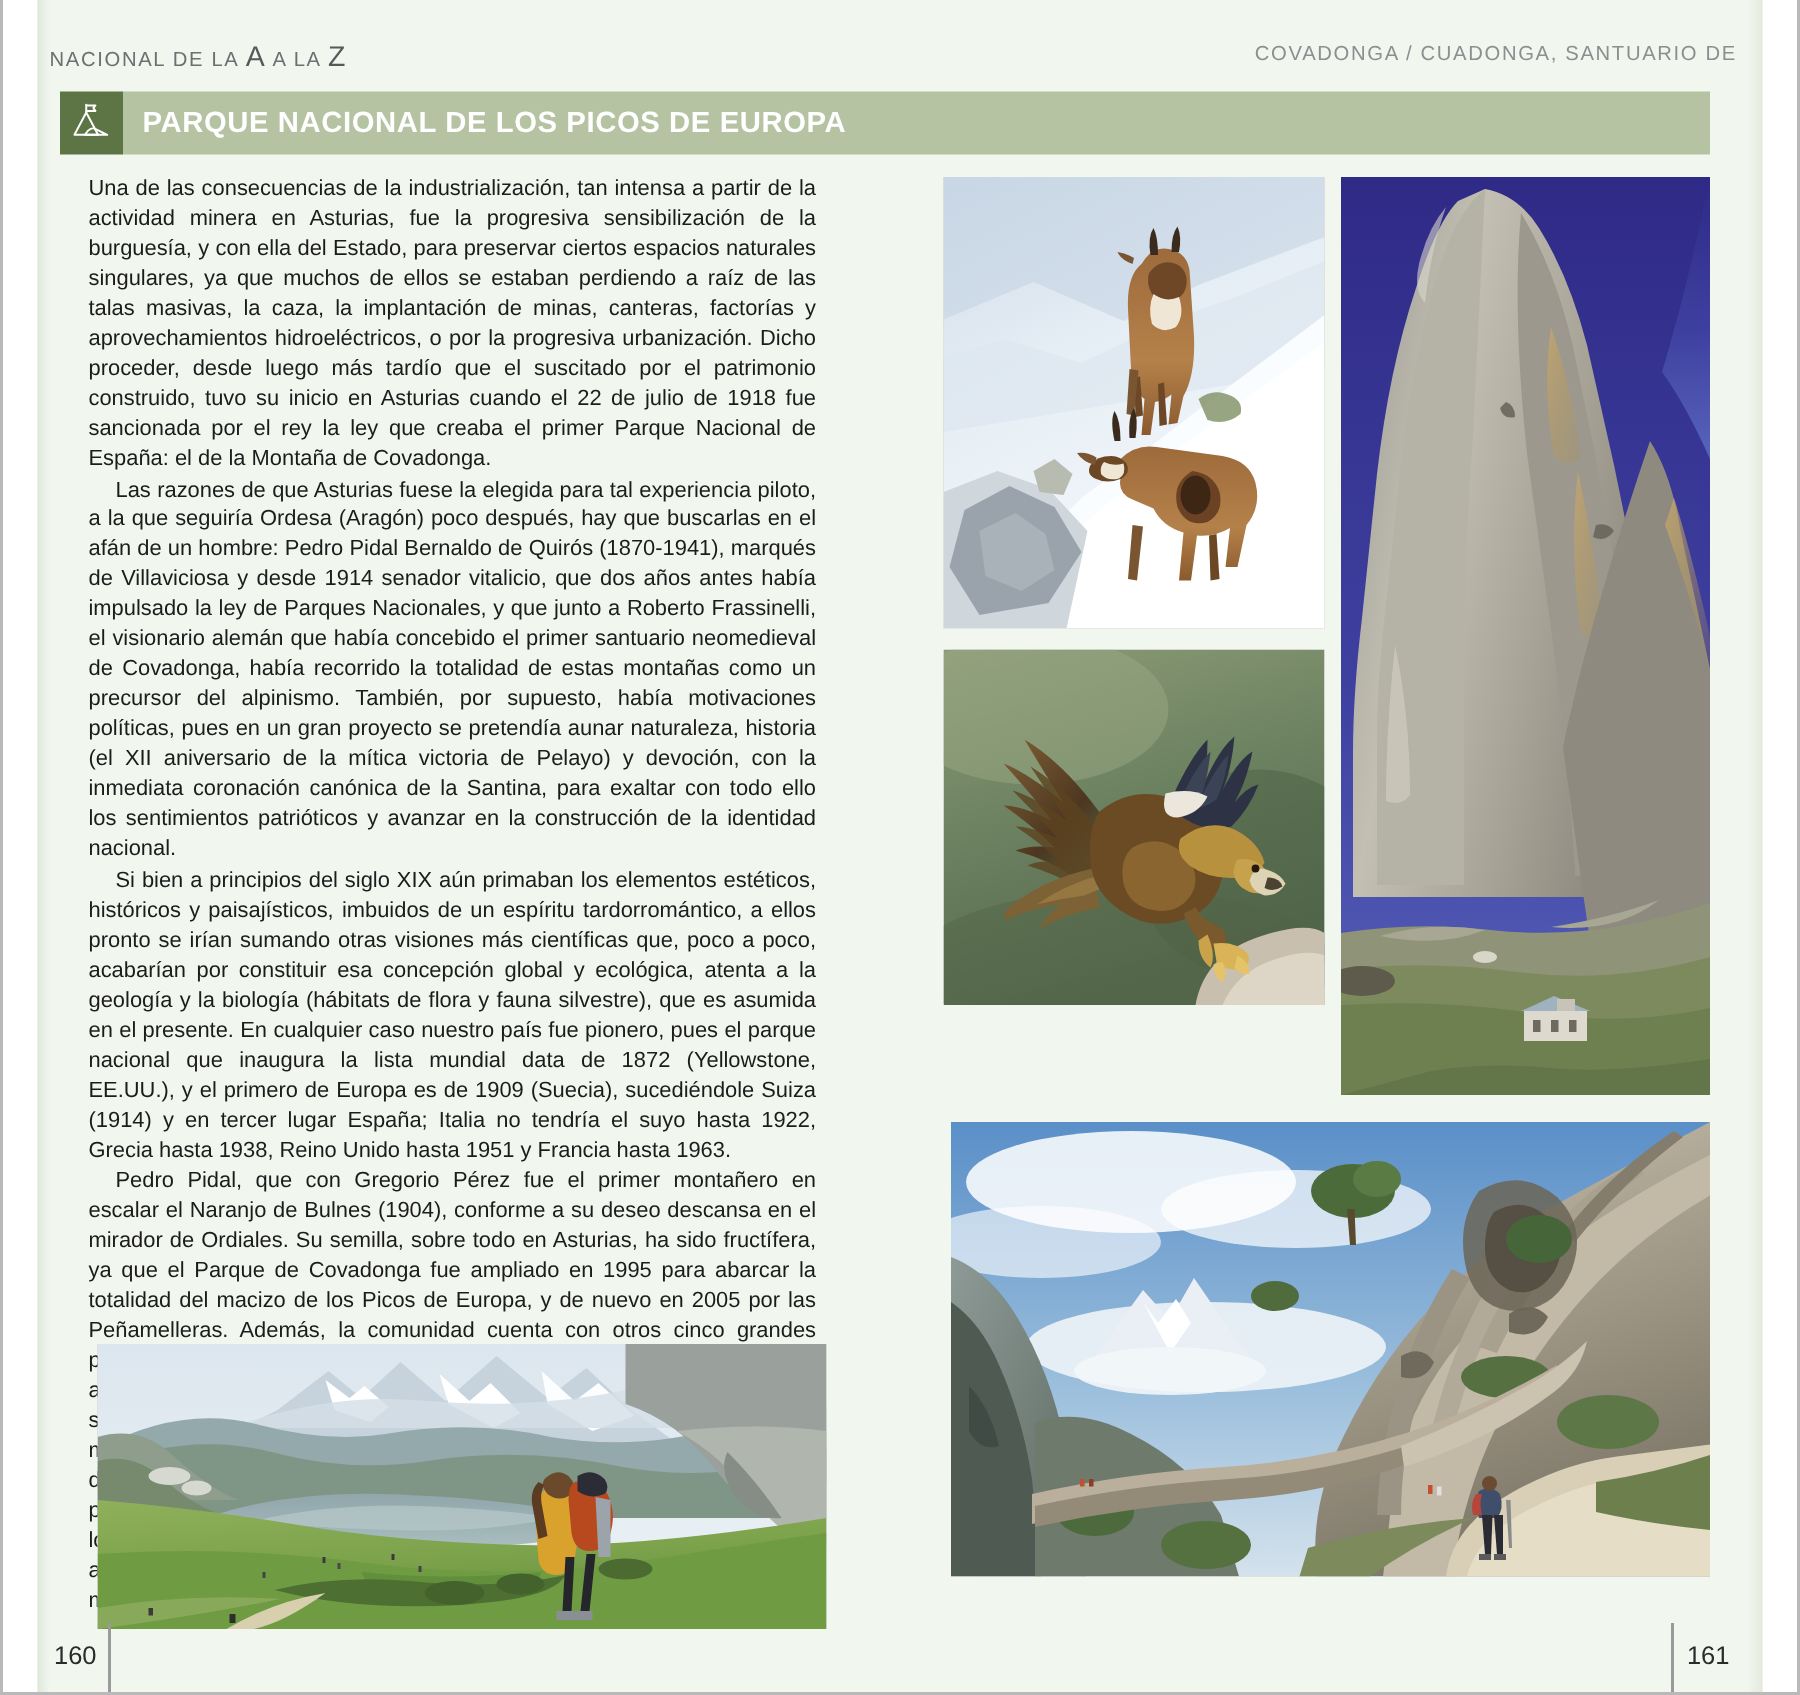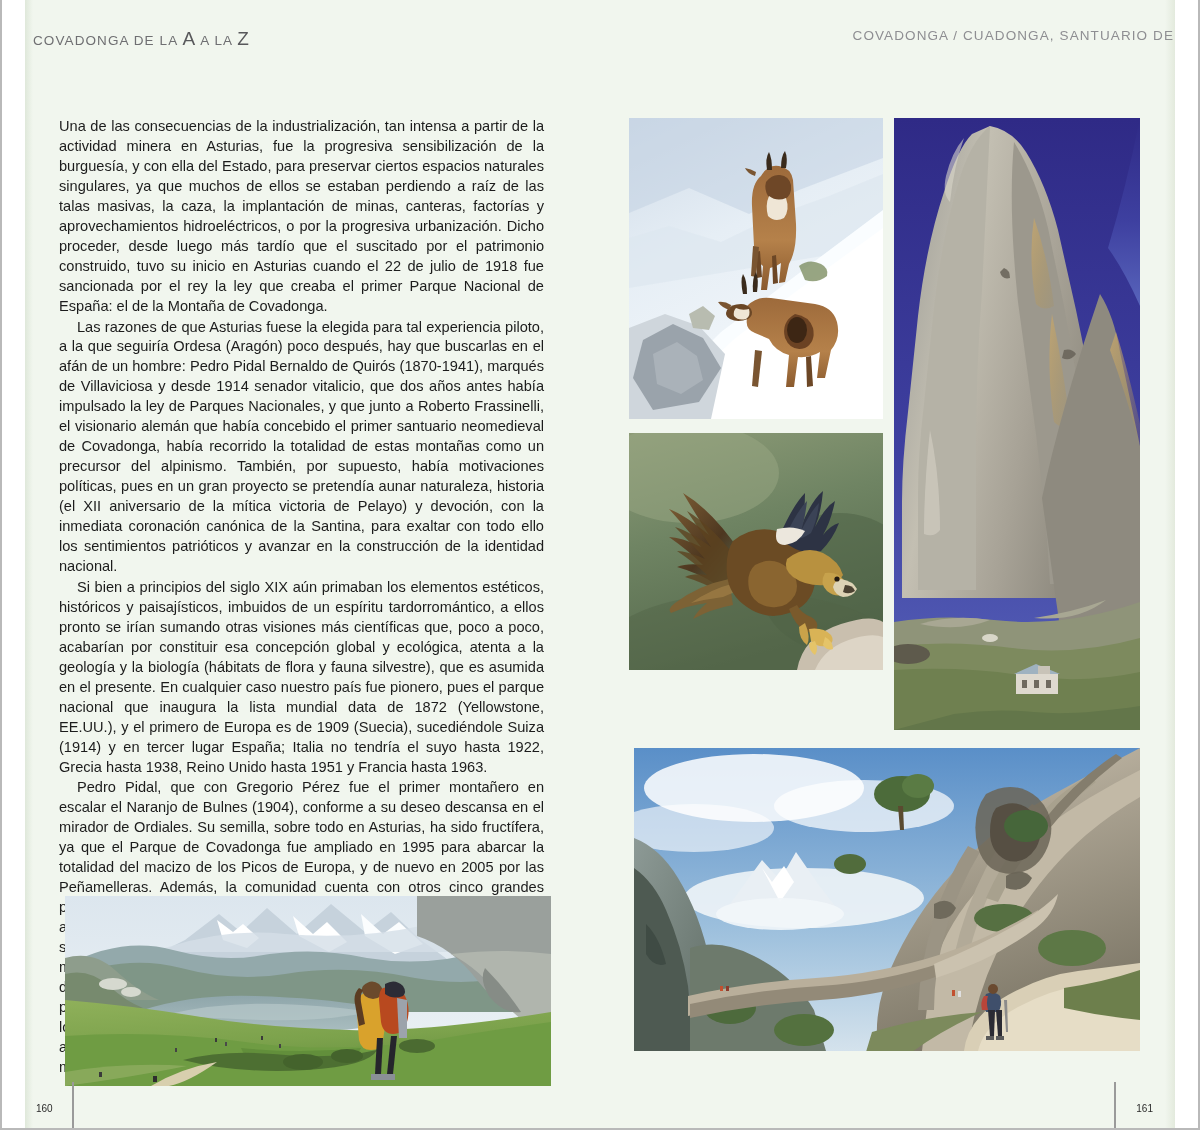--- a/index.html
+++ b/index.html
@@ -28,21 +28,21 @@
     position:absolute; right:25px; top:0; width:10px; height:1130px;
     background:linear-gradient(to left, #e3eadd, #f1f6ee);
   }
 
   
   .runhead{
     position:absolute; top:28px; font-size:13.5px; letter-spacing:1.1px;
     color:#6f6f72; white-space:nowrap;
   }
   .runhead.left{ left:33px; }
-  .runhead.right{ right:26px; color:#8e8e92; }
+  .runhead.right{ right:42px; color:#8e8e92; }
   .runhead .bigcap{ font-size:19px; letter-spacing:1px; color:#58585b; }
 
   
   .banner{
     position:absolute; left:40px; top:61px; width:1100px; height:42px;
     display:flex; align-items:stretch;
   }
   .banner-icon{
     width:42px; flex:0 0 42px; background:#5d7544;
     display:flex; align-items:center; justify-content:center;
@@ -78,21 +78,21 @@
   #photo-naranjo{ left:894px; top:118px; width:246px; height:612px; }
   
   #photo-cares{ left:634px; top:748px; width:506px; height:303px; }
   
   #photo-lagos{ left:65px; top:896px; width:486px; height:190px; }
 
   .photo svg{ display:block; width:100%; height:100%; }
 
   
   .folio{
-    position:absolute; bottom:16px; font-size:10px; color:#2b2b2b;
+    position:absolute; bottom:16px; font-size:17px; color:#2b2b2b;
   }
   .folio.left{ left:36px; }
   .folio.right{ right:47px;margin-top:20px; }
   .folio-rule{
     position:absolute; bottom:0px; width:2px; height:48px; background:#9a9a9a;
   }
   .folio-rule.left{ left:72px; }
   .folio-rule.right{ right:84px; }
   .base-rule{
     position:absolute; left:0; right:0; bottom:0; height:2px; background:#b9b9b9;
@@ -104,24 +104,39 @@
 <div id="page-root">
 
   <div class="edge-rule left"></div>
   <div class="edge-rule right"></div>
 
   <div class="paper"></div>
   <div class="paper-fold"></div>
   <div class="paper-right-fade"></div>
 
   <div class="runhead left">
-    <span>COVADONGA DE LA </span><span class="bigcap">A</span><span> A LA </span><span class="bigcap">Z</span>
+    <span>NACIONAL DE LA </span><span class="bigcap">A</span><span> A LA </span><span class="bigcap">Z</span>
   </div>
   <div class="runhead right">COVADONGA / CUADONGA, SANTUARIO DE</div>
 
+  <div class="banner">
+    <div class="banner-icon">
+      <svg viewBox="0 0 32 32" width="28" height="28" aria-hidden="true">
+        <g fill="none" stroke="#ffffff" stroke-width="1.5" stroke-linejoin="round" stroke-linecap="round">
+          <path d="M3 25 L12 8 L21 25 Z"></path>
+          <path d="M11 25 q4 -7 9 -4 q4 2 8 4 Z"></path>
+          <path d="M12 8 V2"></path>
+          <path d="M12 2.6 h7 l-1.6 2.1 L19 6.8 h-7"></path>
+        </g>
+      </svg>
+    </div>
+    <div class="banner-bar">
+      <span class="banner-title">PARQUE NACIONAL DE LOS PICOS DE EUROPA</span>
+    </div>
+  </div>
 
   <div class="textcol">
     <p>Una de las consecuencias de la industrialización, tan intensa a partir de la actividad minera en Asturias, fue la progresiva sensibilización de la burguesía, y con ella del Estado, para preservar ciertos espacios naturales singulares, ya que muchos de ellos se estaban perdiendo a raíz de las talas masivas, la caza, la implantación de minas, canteras, factorías y aprovechamientos hidroeléctricos, o por la progresiva urbanización. Dicho proceder, desde luego más tardío que el suscitado por el patrimonio construido, tuvo su inicio en Asturias cuando el 22 de julio de 1918 fue sancionada por el rey la ley que creaba el primer Parque Nacional de España: el de la Montaña de Covadonga.</p>
     <p>Las razones de que Asturias fuese la elegida para tal experiencia piloto, a la que seguiría Ordesa (Aragón) poco después, hay que buscarlas en el afán de un hombre: Pedro Pidal Bernaldo de Quirós (1870-1941), marqués de Villaviciosa y desde 1914 senador vitalicio, que dos años antes había impulsado la ley de Parques Nacionales, y que junto a Roberto Frassinelli, el visionario alemán que había concebido el primer santuario neomedieval de Covadonga, había recorrido la totalidad de estas montañas como un precursor del alpinismo. También, por supuesto, había motivaciones políticas, pues en un gran proyecto se pretendía aunar naturaleza, historia (el XII aniversario de la mítica victoria de Pelayo) y devoción, con la inmediata coronación canónica de la Santina, para exaltar con todo ello los sentimientos patrióticos y avanzar en la construcción de la identidad nacional.</p>
     <p>Si bien a principios del siglo XIX aún primaban los elementos estéticos, históricos y paisajísticos, imbuidos de un espíritu tardorromántico, a ellos pronto se irían sumando otras visiones más científicas que, poco a poco, acabarían por constituir esa concepción global y ecológica, atenta a la geología y la biología (hábitats de flora y fauna silvestre), que es asumida en el presente. En cualquier caso nuestro país fue pionero, pues el parque nacional que inaugura la lista mundial data de 1872 (Yellowstone, EE.UU.), y el primero de Europa es de 1909 (Suecia), sucediéndole Suiza (1914) y en tercer lugar España; Italia no tendría el suyo hasta 1922, Grecia hasta 1938, Reino Unido hasta 1951 y Francia hasta 1963.</p>
     <p>Pedro Pidal, que con Gregorio Pérez fue el primer montañero en escalar el Naranjo de Bulnes (1904), conforme a su deseo descansa en el mirador de Ordiales. Su semilla, sobre todo en Asturias, ha sido fructífera, ya que el Parque de Covadonga fue ampliado en 1995 para abarcar la totalidad del macizo de los Picos de Europa, y de nuevo en 2005 por las Peñamelleras. Además, la comunidad cuenta con otros cinco grandes parques naturales, varias reservas parciales y de especial interés para las aves, monumentos naturales y paisajes protegidos –en total un tercio de su territorio–, dando un ejemplo en lo que a la conservación medioambiental respecta. En cuanto a España, en 2013 sumó su decimoquinto parque nacional. Superadas antiguas problemáticas, el principal reto del presente pasa por ordenar y regular los crecientes, y por lo común escasamente respetuosos, flujos turísticos que amenazan con alterar los frágiles equilibrios de estos espacios representativos de lo mejor de nuestro patrimonio natural.</p>
   </div>
 
   <div class="photo" id="photo-chamois">
     <svg viewBox="0 0 254 301" preserveAspectRatio="none">

